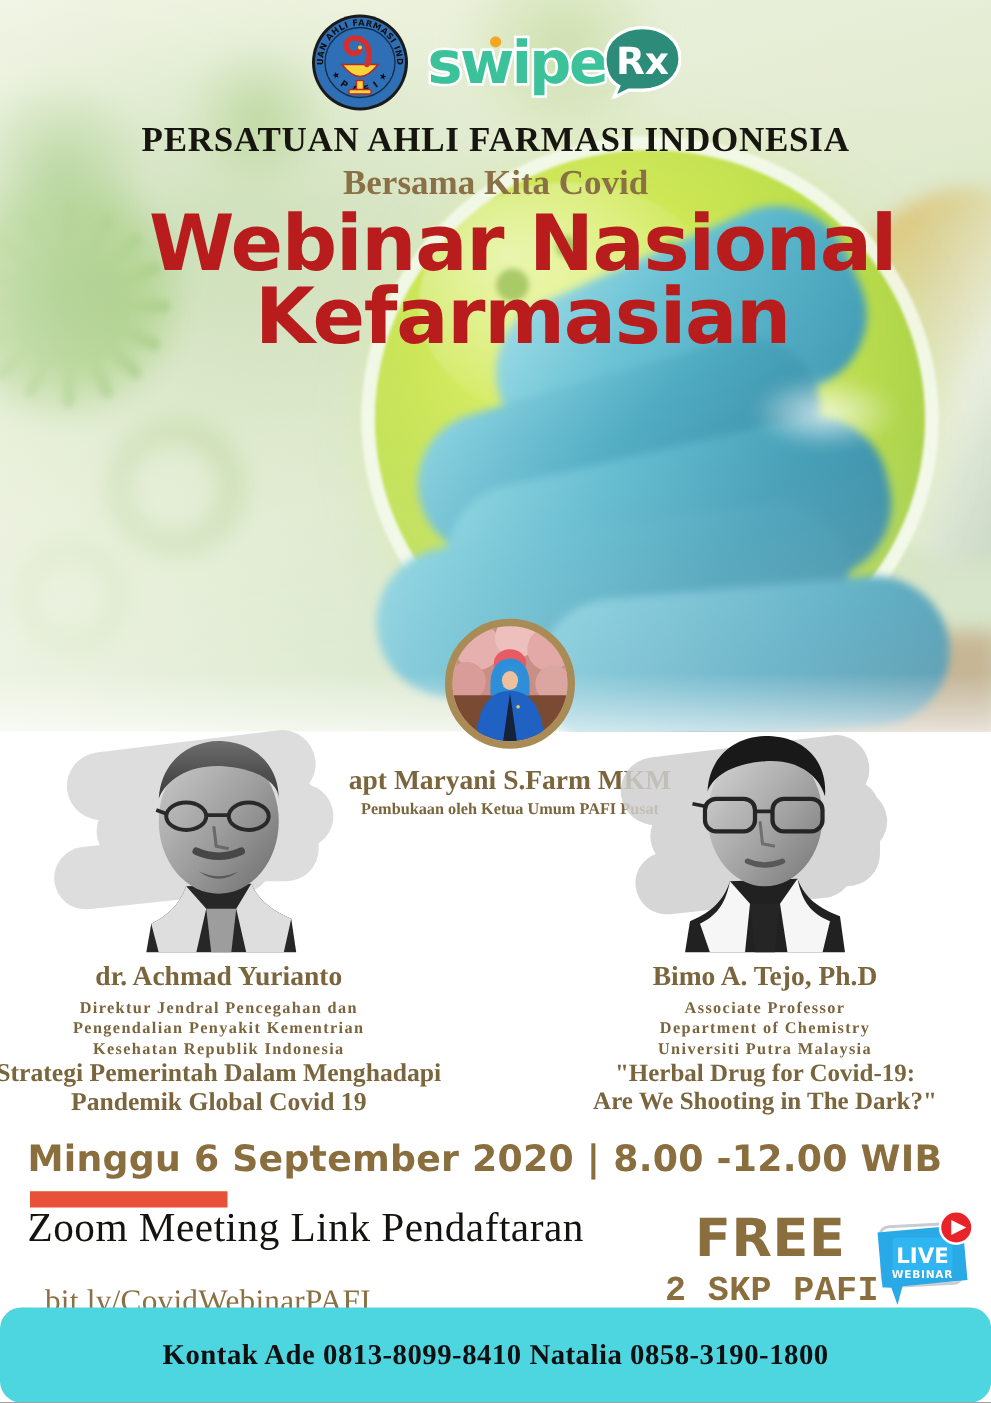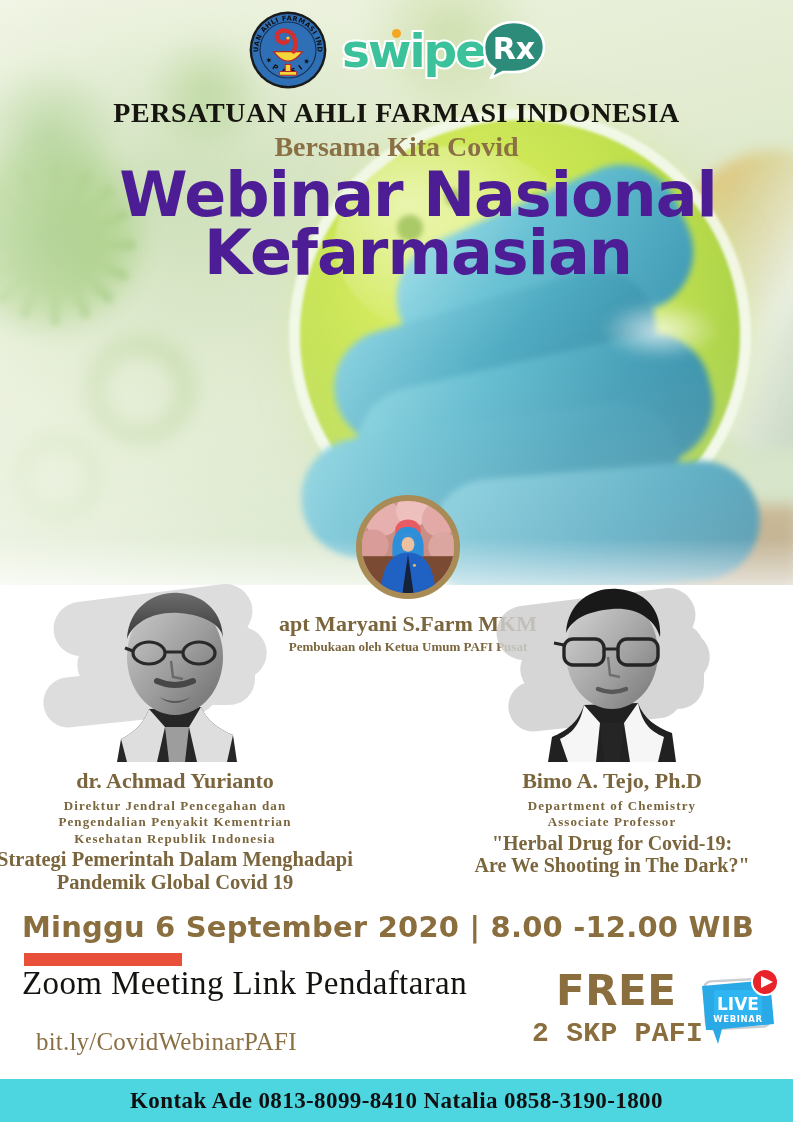--- a/index.html
+++ b/index.html
@@ -82,21 +82,21 @@
     background:#f5a623;z-index:3;}
   .rx-bubble{position:relative;width:62px;height:58px;margin-left:-4px;}
 
   
   .head{position:absolute;left:0;top:98px;width:793px;text-align:center;z-index:7;}
   .org-name{font-family:"Liberation Serif", serif;font-weight:bold;font-size:28px;
     letter-spacing:.6px;color:#17150f;line-height:1.05;}
   .tagline{font-family:"Liberation Serif", serif;font-weight:bold;font-size:28px;
     color:#8a7044;line-height:1.15;margin-top:4px;}
   .main-title{font-family:"DejaVu Sans", sans-serif;font-weight:bold;font-size:62px;
-    color:#4c1d95;line-height:.95;letter-spacing:-1px;margin-top:2px;padding-left:43px;}
+    color:#b91c1c;line-height:.95;letter-spacing:-1px;margin-top:2px;padding-left:43px;}
   .main-title .l2{display:block;}
 
   
   .center-speaker{position:absolute;left:0;top:495px;width:793px;text-align:center;z-index:8;padding-left:23px;}
   .portrait-circle{width:104px;height:104px;border-radius:50%;margin:0 auto;
     border:6px solid #a98b55;overflow:hidden;position:relative;background:#d8b9a8;}
   .c-name{font-family:"Liberation Serif", serif;font-weight:bold;font-size:22px;
     color:#7a653d;margin-top:13px;line-height:1.1;}
   .c-role{font-family:"Liberation Serif", serif;font-weight:bold;font-size:13px;
     color:#7a653d;margin-top:4px;line-height:1.1;}
@@ -131,22 +131,22 @@
     letter-spacing:.2px;white-space:nowrap;}
   .free{position:absolute;left:556px;top:970px;z-index:9;
     font-family:"DejaVu Sans", sans-serif;font-weight:bold;font-size:42px;
     color:#8a6e3e;letter-spacing:.5px;line-height:1;}
   .skp{position:absolute;left:532px;top:1020px;z-index:9;
     font-family:Liberation Mono, monospace;font-weight:bold;font-size:28px;
     color:#8a6e3e;letter-spacing:.3px;line-height:1;}
   .live-badge{position:absolute;left:692px;top:968px;width:92px;height:84px;z-index:9;}
 
   
-  .footer{position:absolute;left:0;bottom:0;width:793px;height:43px;background:#4dd5e0;
-    display:flex;align-items:center;justify-content:center;z-index:10;}
+  .footer{position:absolute;left:0;bottom:0;width:793px;height:76px;background:#4dd5e0;
+    display:flex;align-items:center;justify-content:center;z-index:10;border-radius:17px;}
   .footer-text{font-family:"Liberation Serif", serif;font-weight:bold;font-size:23px;
     color:#101010;letter-spacing:.4px;}
 </style>
 </head>
 <body>
 
 <div class="poster">
 
   <div class="bg-photo">
     <div class="bg-base"></div>
@@ -359,22 +359,23 @@
         <rect x="40" y="62" width="40" height="26" rx="9" fill="none" stroke="#2a2a2a" stroke-width="3.4"></rect>
         <rect x="94" y="62" width="40" height="26" rx="9" fill="none" stroke="#2a2a2a" stroke-width="3.4"></rect>
         <line x1="80" y1="72" x2="94" y2="72" stroke="#2a2a2a" stroke-width="3"></line>
         <line x1="40" y1="68" x2="30" y2="66" stroke="#2a2a2a" stroke-width="3"></line>
         <path d="M84 80 L86 98 L96 100" fill="none" stroke="#707070" stroke-width="2.4"></path>
         <path d="M74 112 Q88 118 102 112" stroke="#5a5a5a" stroke-width="4.4" fill="none" stroke-linecap="round"></path>
       </svg>
     </div>
     <div class="s-name">Bimo A. Tejo, Ph.D</div>
     <div class="s-affil">
+      <div>Associate Professor</div>
       <div>Department of Chemistry</div>
-      <div>Associate Professor</div>
+      <div>Universiti Putra Malaysia</div>
     </div>
     <div class="s-topic">
       <div>"Herbal Drug for Covid-19:</div>
       <div>Are We Shooting in The Dark?"</div>
     </div>
   </div>
 
   <div class="datetime">Minggu  6 September  2020 | 8.00 -12.00 WIB</div>
   <div class="red-bar"></div>
   <div class="zoom-line">Zoom Meeting  Link  Pendaftaran</div>

